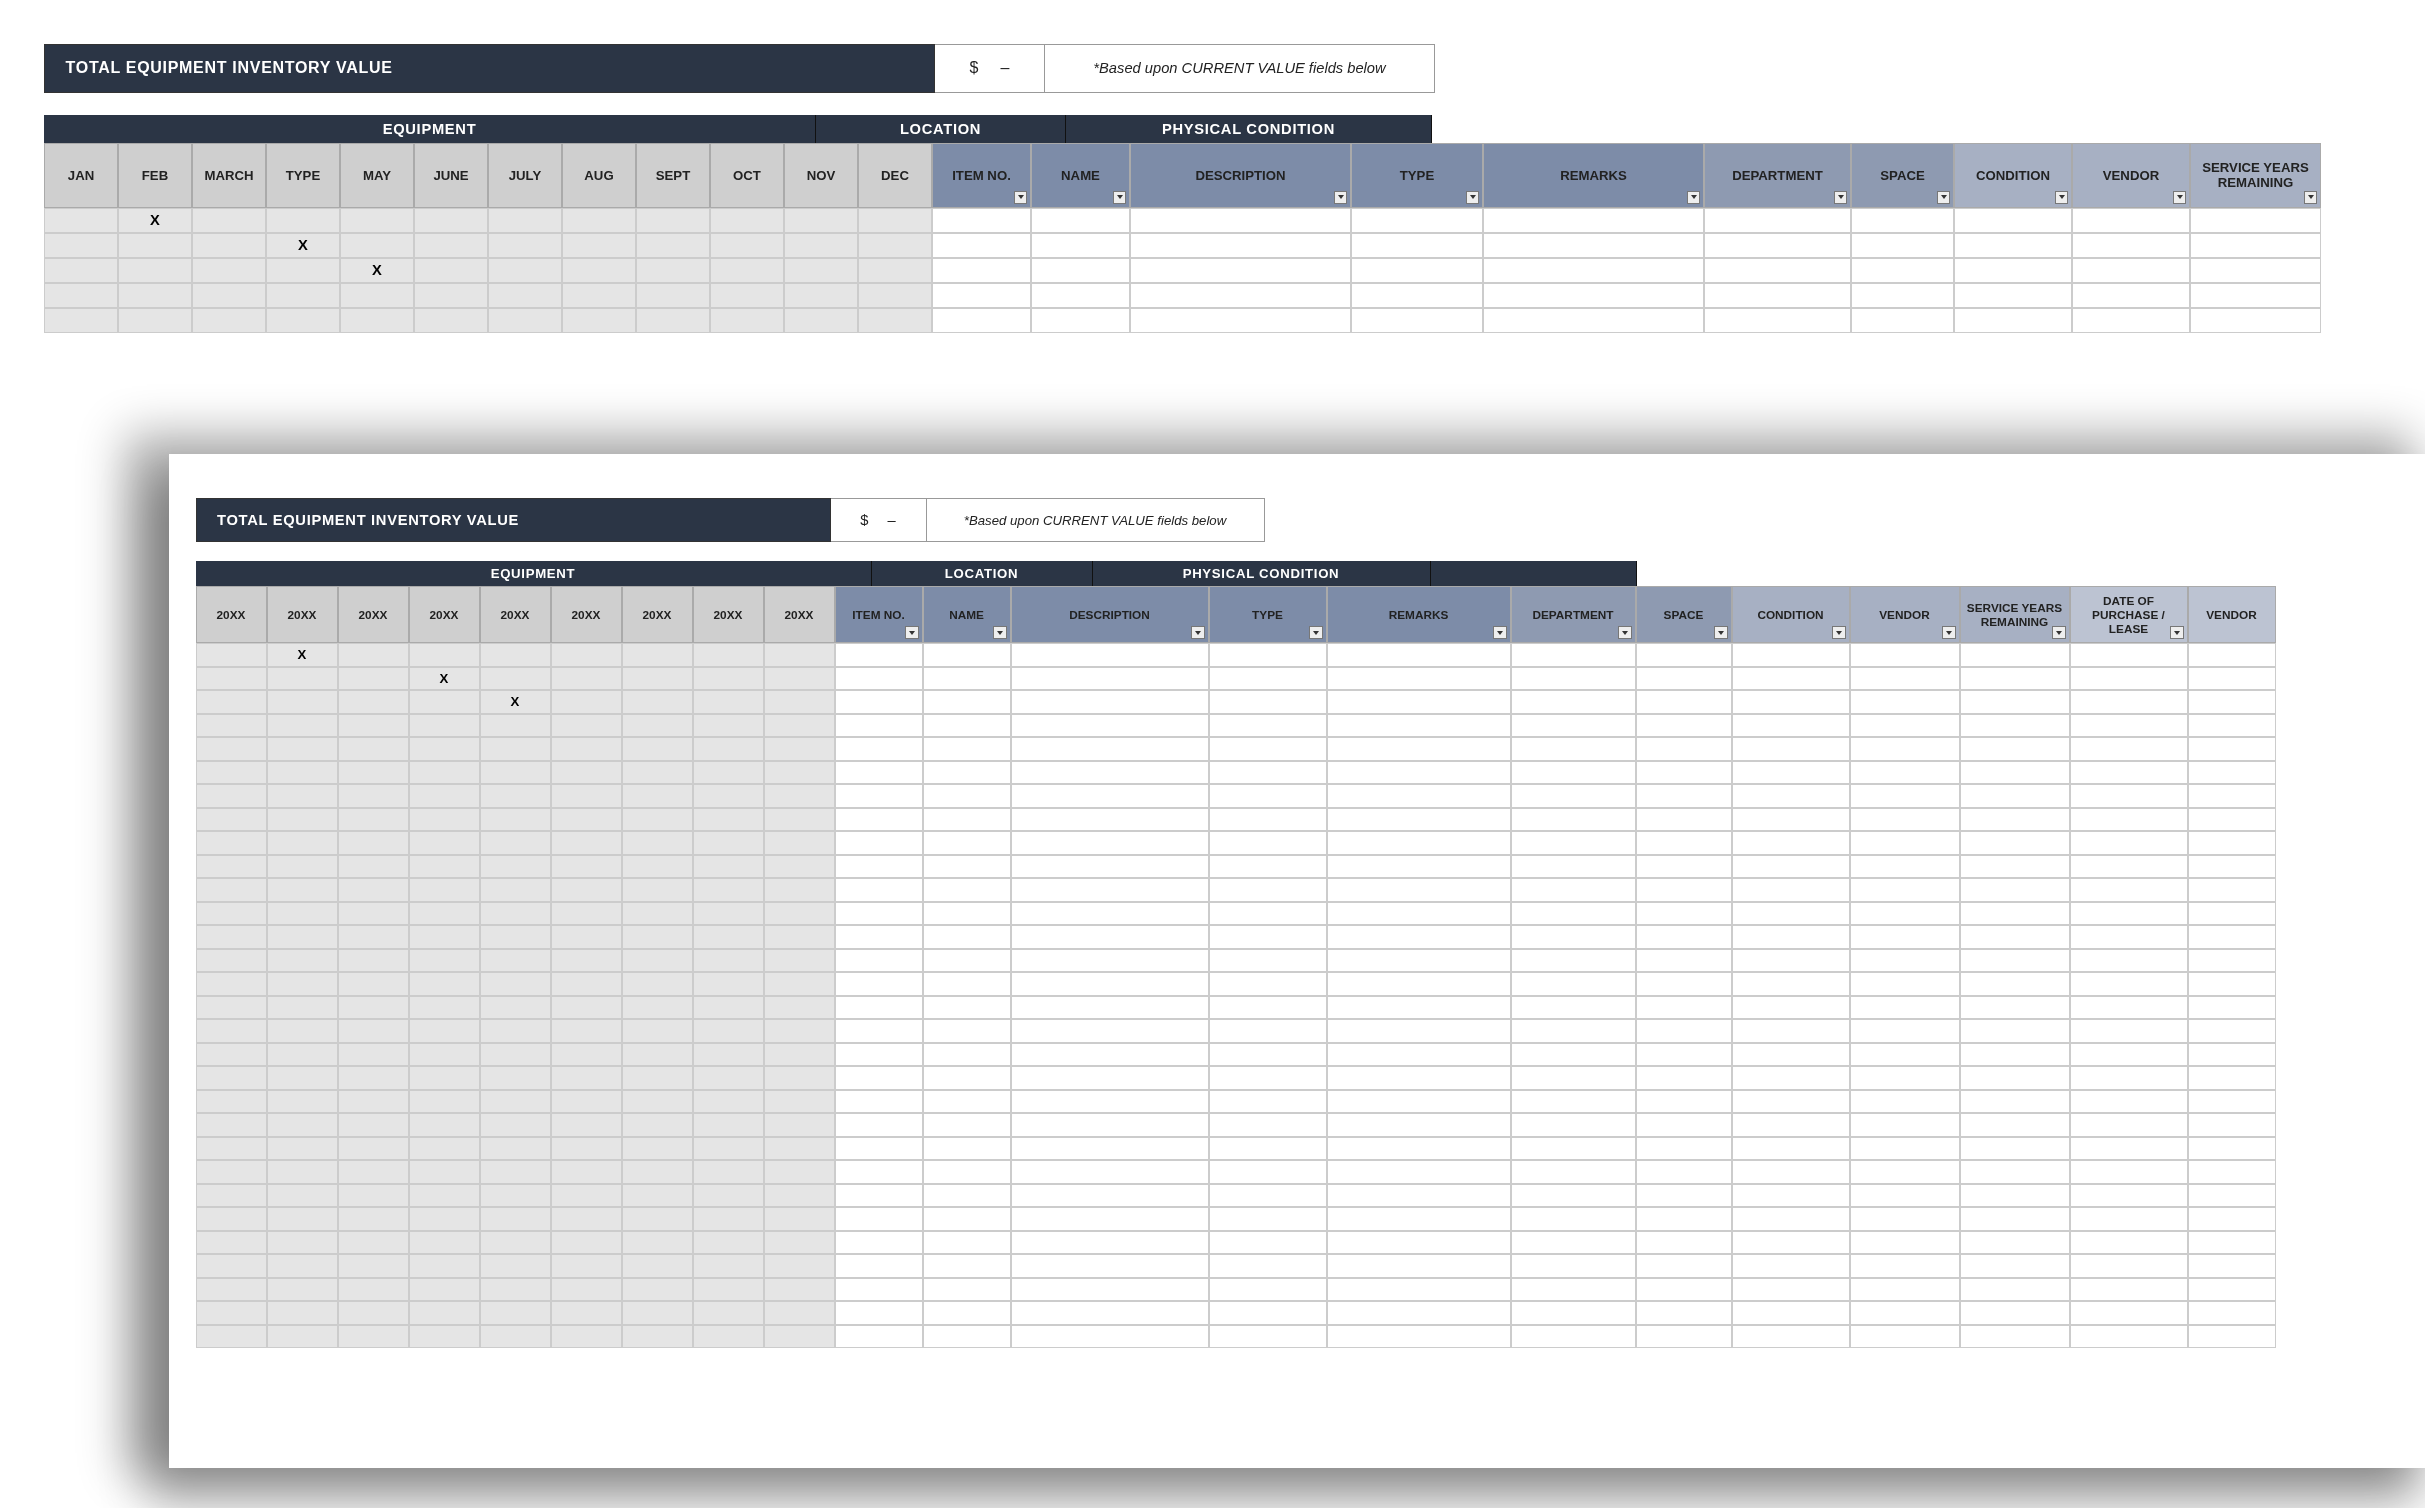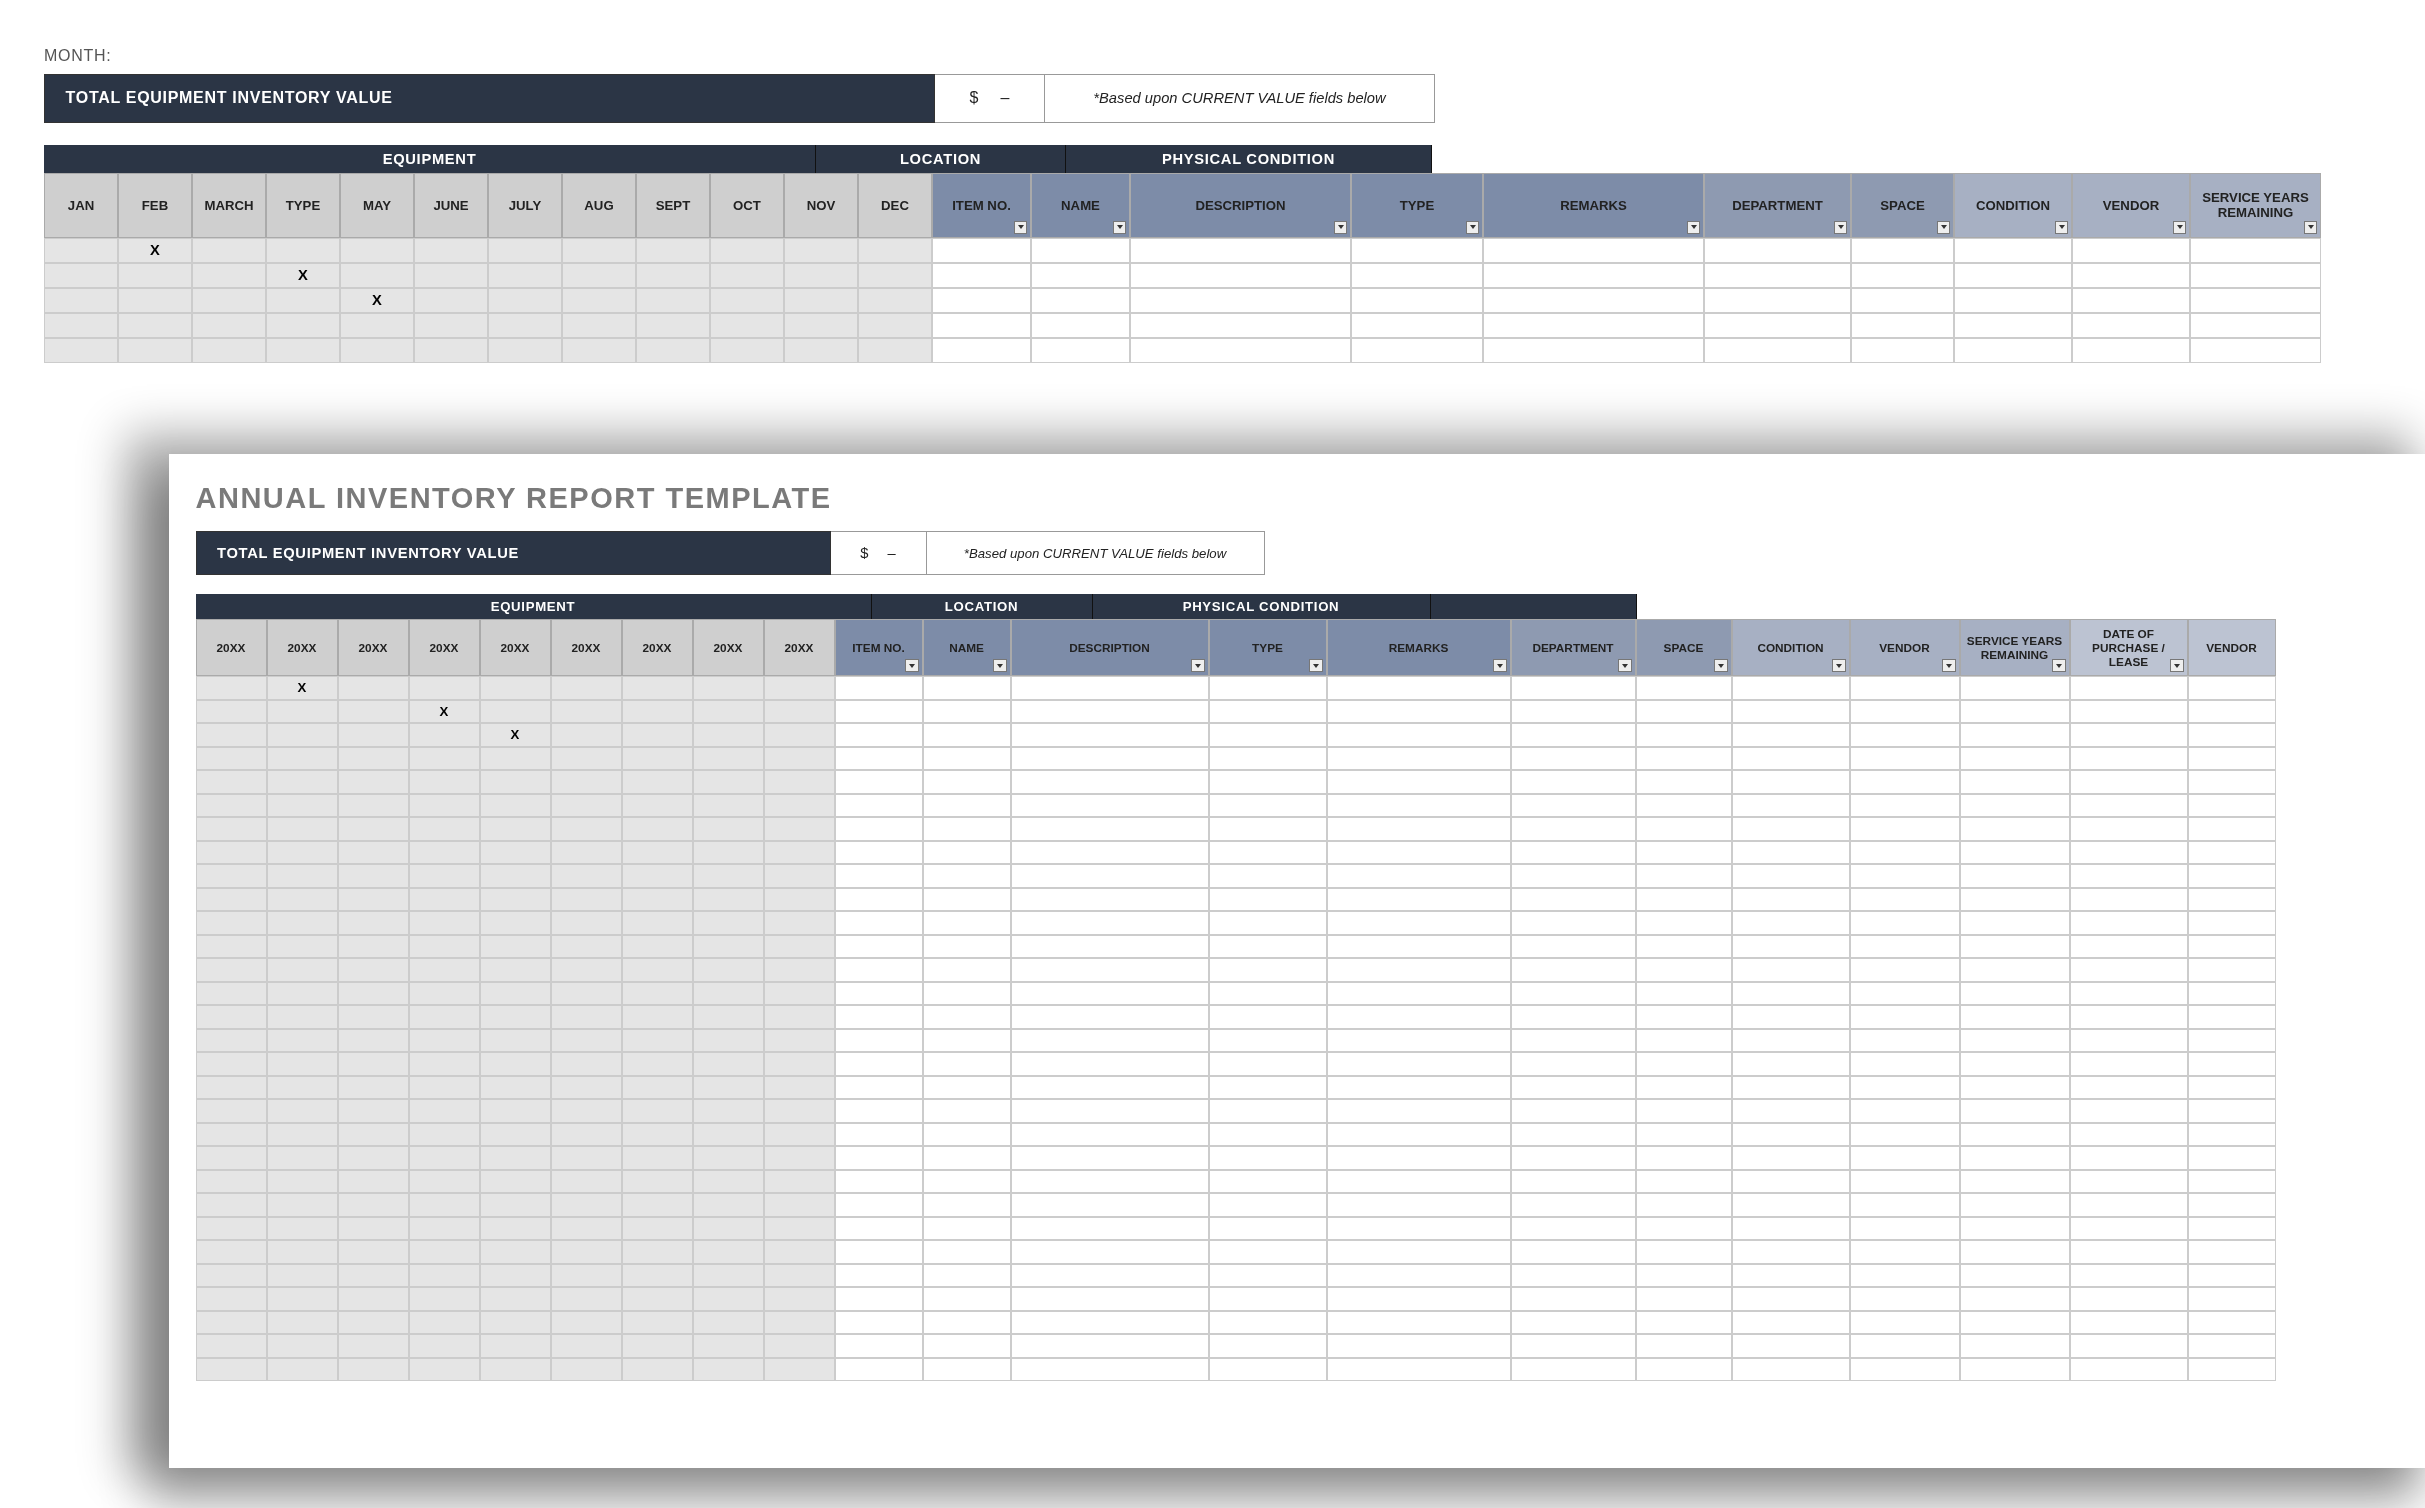--- a/index.html
+++ b/index.html
@@ -188,21 +188,20 @@
   .a-vend { width: 110px; }
   .a-serv { width: 110px; }
   .a-date { width: 118px; }
   .a-init { width: 88px; }
 </style>
 </head>
 <body>
 
 <div class="monthly">
 
-  <div class="month-label">MONTH:</div>
 
   <div class="totalbar">
     <div class="label" style="width:891px">TOTAL EQUIPMENT INVENTORY VALUE</div>
     <div class="value" style="width:110px">
       <span>$</span>
       <span style="margin-left:22px">–</span>
     </div>
     <div class="note" style="width:390px">*Based upon CURRENT VALUE fields below</div>
   </div>
 
@@ -356,21 +355,20 @@
         <div class="datacell m-space"></div>
         <div class="datacell m-cond"></div>
         <div class="datacell m-vend"></div>
         <div class="datacell m-serv"></div>
       </div>
     </div>
 </div>
 
 <div class="annual">
 
-  <div class="title" style="font-size:29px">ANNUAL INVENTORY REPORT TEMPLATE</div>
 
   <div class="totalbar" style="margin-top:16px;height:44px">
     <div class="label" style="width:635px;font-size:14.7px">TOTAL EQUIPMENT INVENTORY VALUE</div>
     <div class="value" style="width:96px;font-size:14.7px">
       <span>$</span>
       <span style="margin-left:19px">–</span>
     </div>
     <div class="note" style="width:338px;font-size:13.2px">*Based upon CURRENT VALUE fields below</div>
   </div>
 

